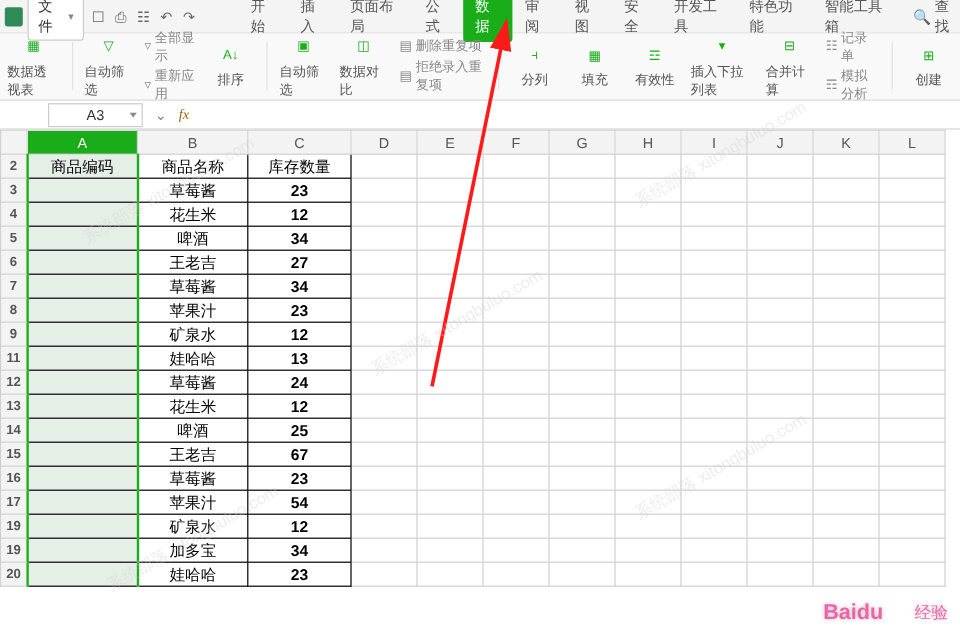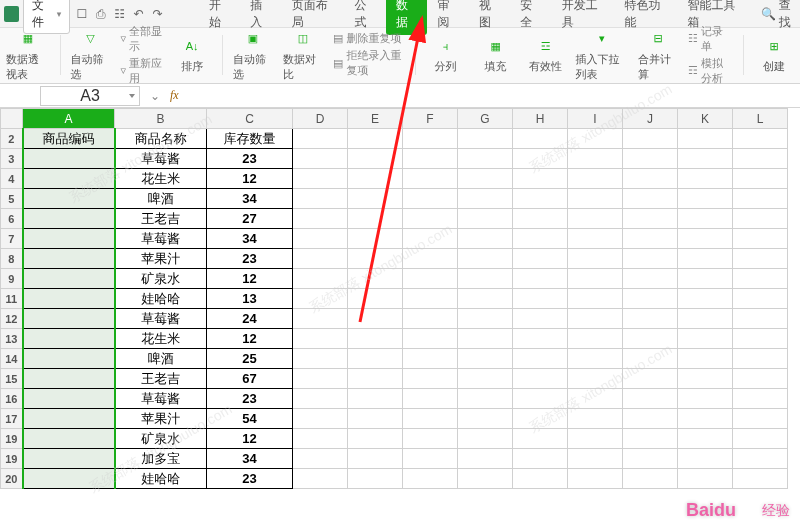--- a/index.html
+++ b/index.html
@@ -99,28 +99,28 @@
   }
   
   .formula-row {
     display:flex;
     align-items:center;
     height: 24px;
     border-bottom:1px solid #d5d5d5;
     background:#fff;
   }
   .namebox {
-    width: 100px;
+    width: 79px;
     border:1px solid #ccc;
     margin:2px 6px 2px 40px;
     height:20px;
     display:flex;
     align-items:center;
     justify-content:center;
-    font-size:16px;
+    font-size:12px;
     position:relative;
   }
   .namebox::after{
     content:"";
     position:absolute;
     right:4px; top:7px;
     border-left:3px solid transparent;
     border-right:3px solid transparent;
     border-top:4px solid #888;
   }

